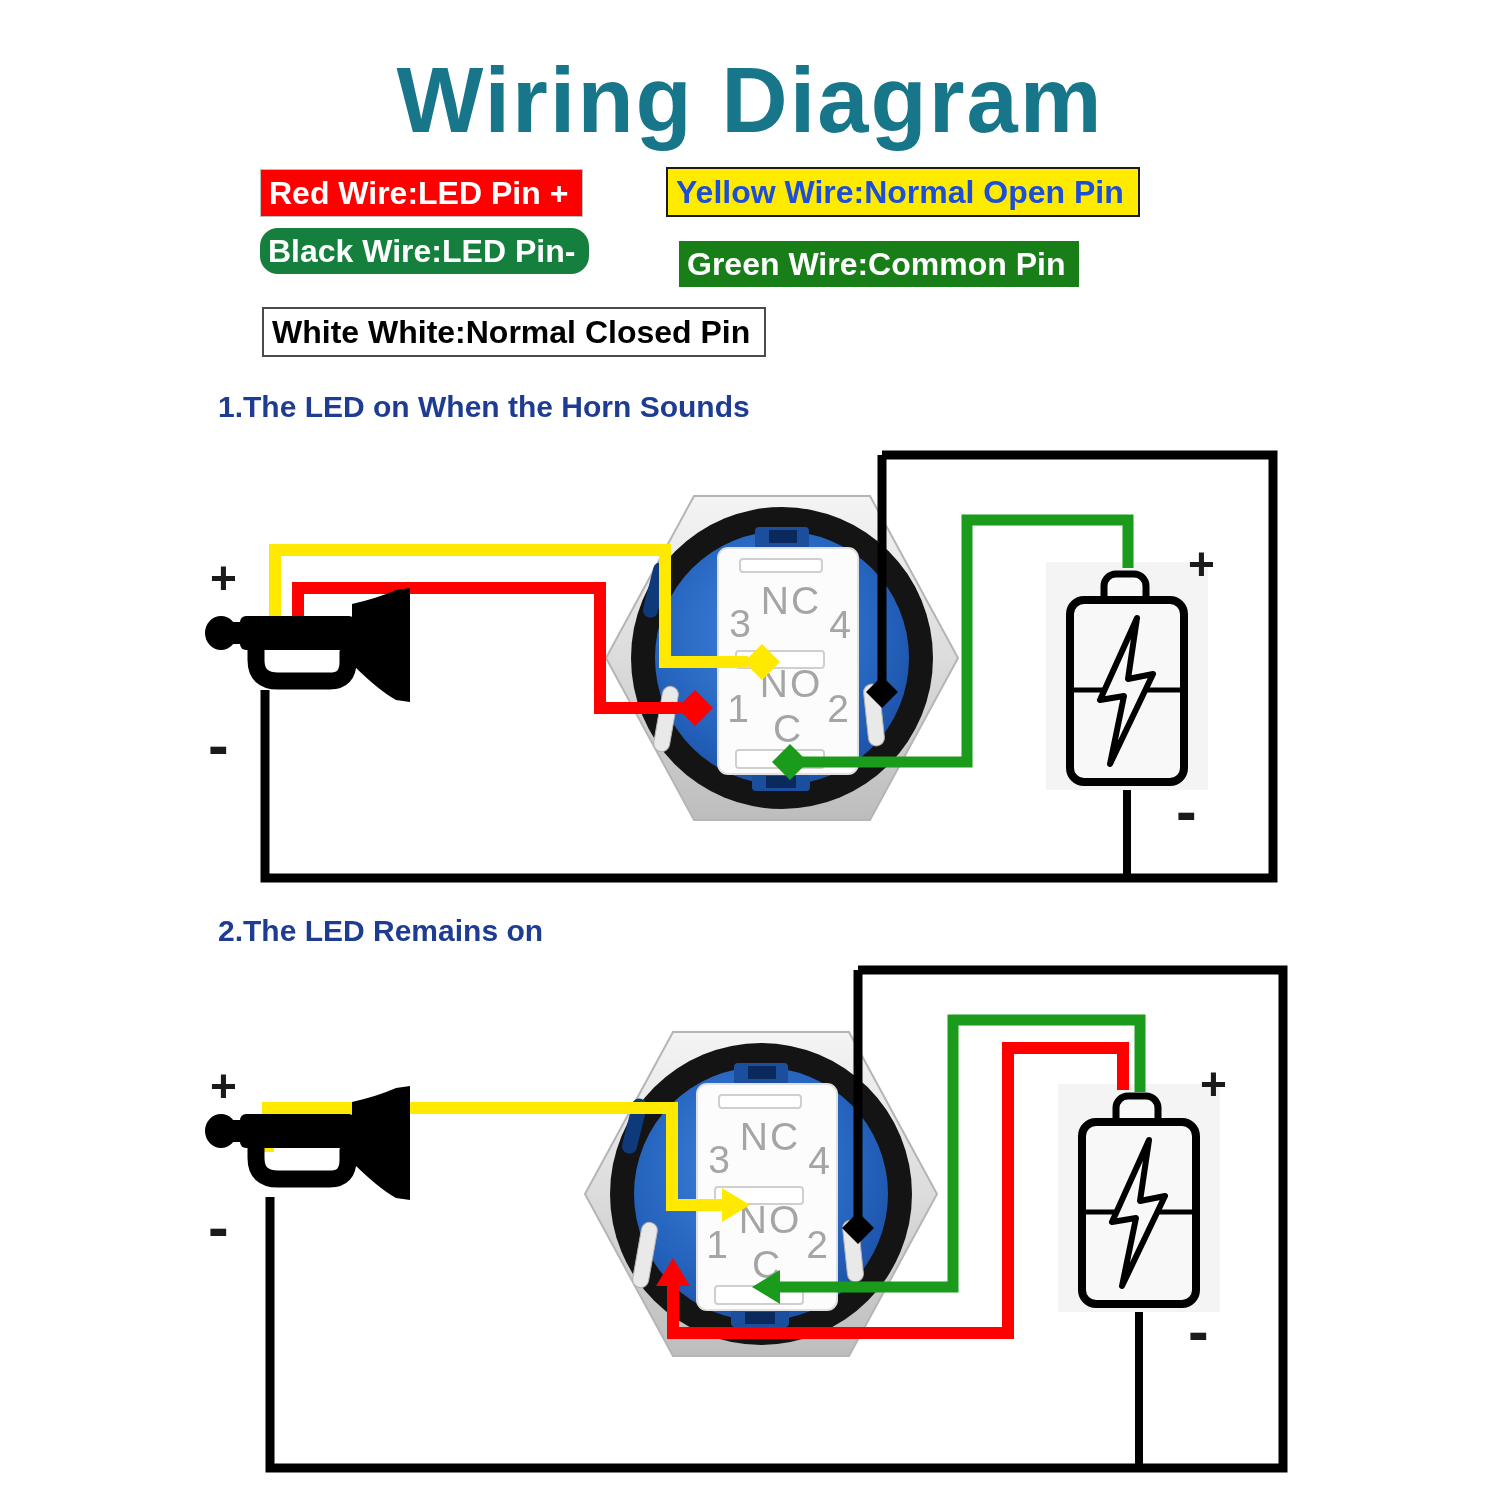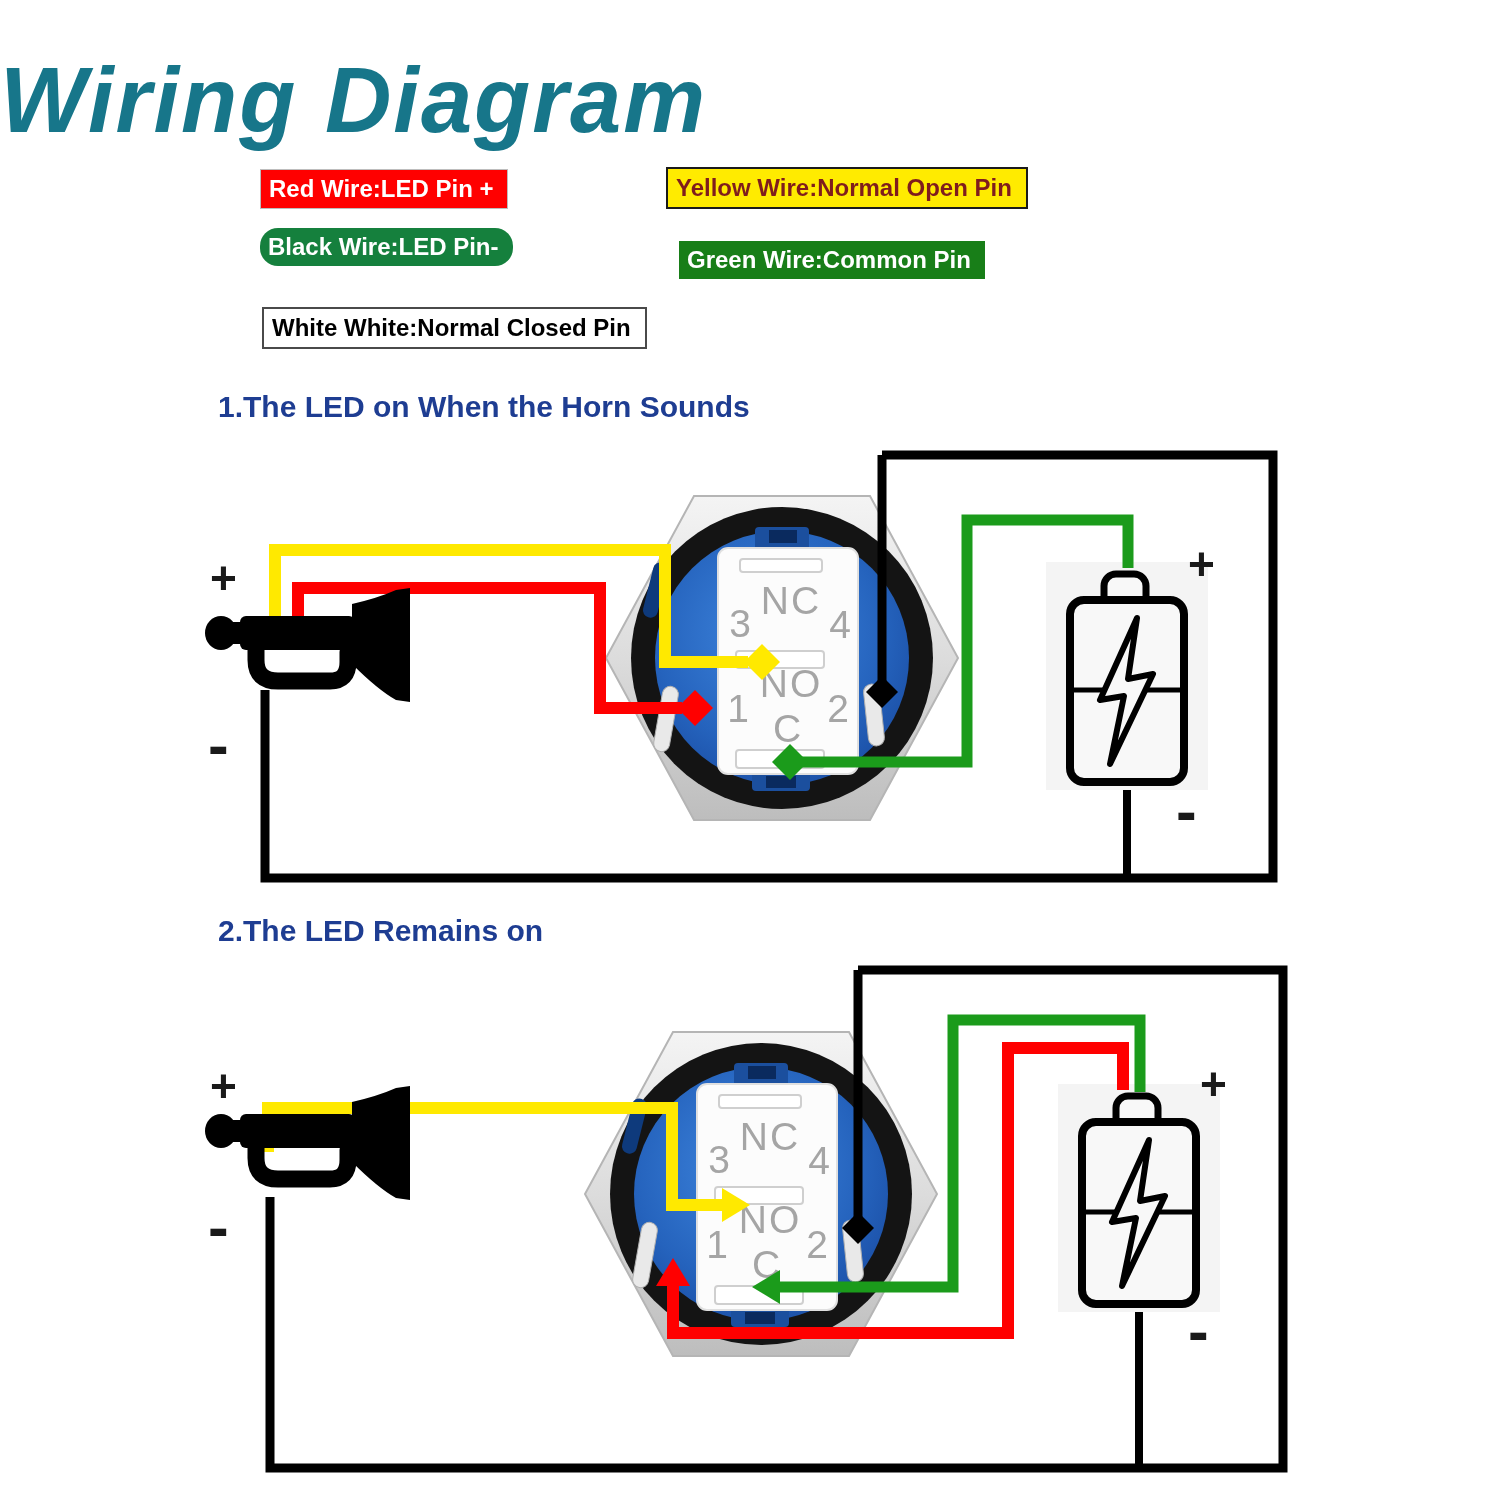--- a/index.html
+++ b/index.html
@@ -1,23 +1,23 @@
 <!DOCTYPE html>
 <html><head>
 <meta charset="utf-8">
 <style>
   html,body{margin:0;padding:0;background:#ffffff;}
   body{width:1500px;height:1500px;position:relative;overflow:hidden;
        font-family:"Liberation Sans",sans-serif;}
-  .page-title{position:absolute;left:0;top:48px;width:1500px;
-       font-size:92px;font-weight:bold;font-style:italic;color:#17768a;letter-spacing:2px;}
+  .page-title{position:absolute;left:0;top:48px;width:1500px;text-align:center;
+       font-size:92px;font-weight:bold;color:#17768a;letter-spacing:2px;}
   .lg{position:absolute;display:flex;align-items:center;white-space:nowrap;
-      font-weight:bold;font-size:24px;line-height:1;padding:7px 14px 7px 8px;box-sizing:border-box;}
+      font-weight:bold;font-size:32px;line-height:1;padding:7px 14px 7px 8px;box-sizing:border-box;}
   .lg-red{left:260px;top:169px;background:#ff0000;color:#ffffff;border:1px solid #bdbdbd;}
-  .lg-yellow{left:666px;top:167px;background:#ffeb00;color:#7f1d1d;border:2px solid #1a1a1a;}
+  .lg-yellow{left:666px;top:167px;background:#ffeb00;color:#1d4ed8;border:2px solid #1a1a1a;}
   .lg-black{left:260px;top:228px;background:#15803d;color:#ffffff;border-radius:18px;}
   .lg-green{left:679px;top:241px;background:#187e18;color:#ffffff;}
   .lg-white{left:262px;top:307px;background:#ffffff;color:#000000;border:2px solid #4a4a4a;}
   .sec-heading{position:absolute;font-size:30px;font-weight:bold;color:#1e3d92;}
   .sec1{left:218px;top:390px;}
   .sec2{left:218px;top:914px;}
   svg{position:absolute;left:0;}
   .sw-txt{font-family:"Liberation Sans",sans-serif;font-size:39px;fill:#a5a5a5;letter-spacing:2px;}
   .sign{font-family:"Liberation Sans",sans-serif;font-weight:bold;fill:#1a1a1a;}
   .sign-plus{font-size:46px;}

